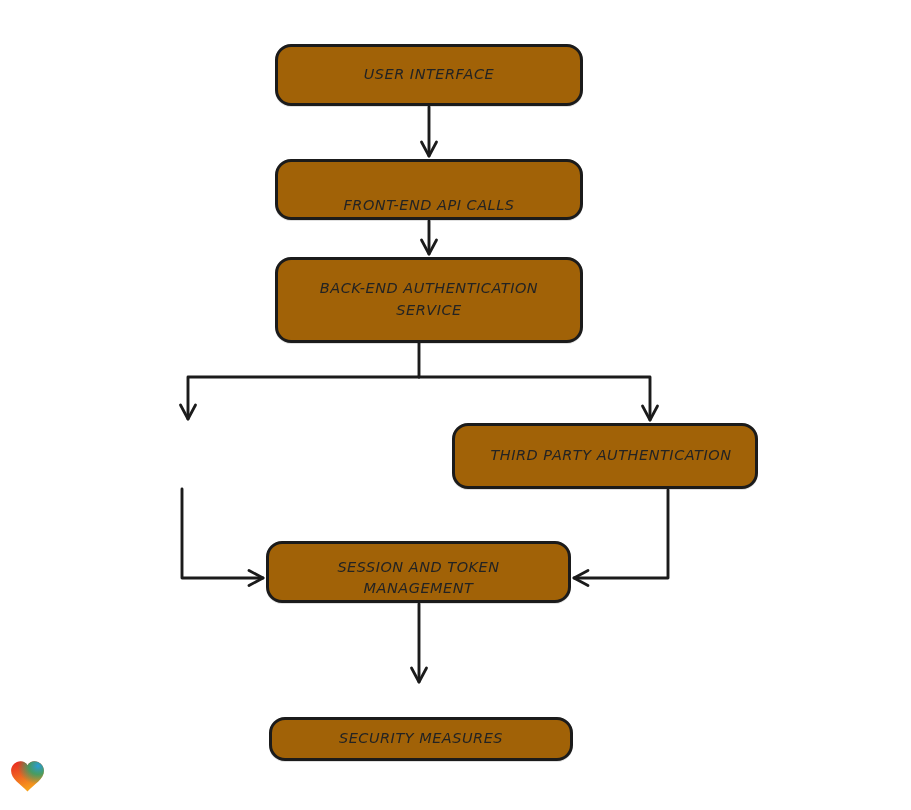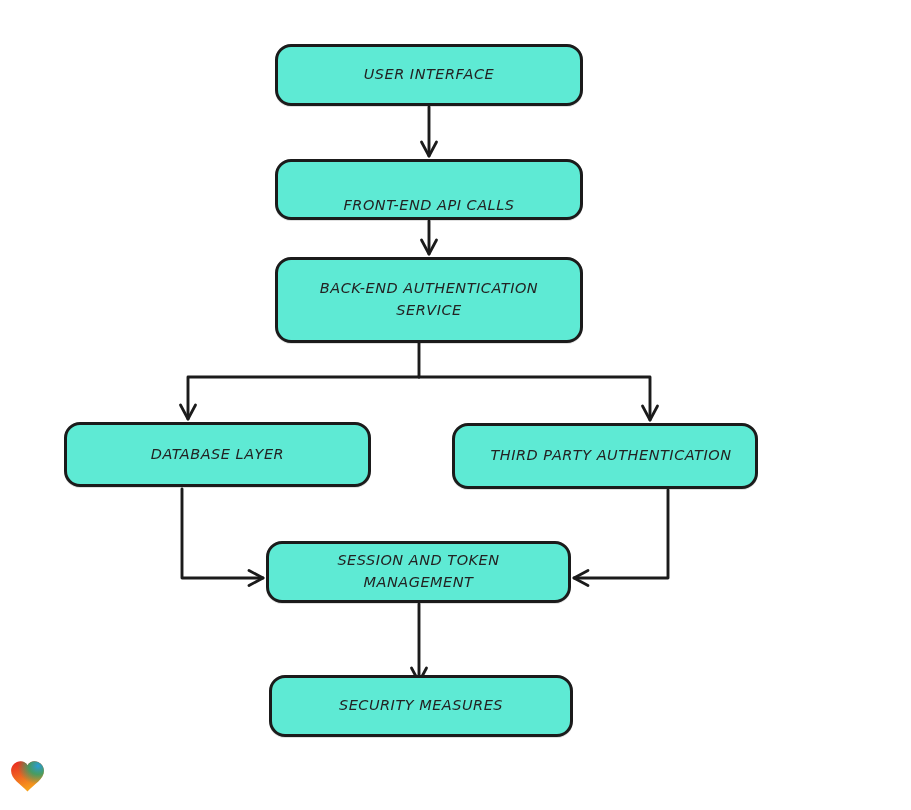--- a/index.html
+++ b/index.html
@@ -13,43 +13,43 @@
     position: relative;
     width: 911px; height: 810px;
     background: #ffffff;
   }
   .edge-layer {
     position: absolute; left: 0; top: 0;
     width: 911px; height: 810px;
   }
   .node {
     position: absolute;
-    background: #5eead4;
+    background: #a16207;
     border: 3.5px solid #1b1b1b;
     border-radius: 16px;
     display: flex; align-items: center; justify-content: center;
     text-align: center;
     box-shadow: 0 1px 0 rgba(0,0,0,0.12);
   }
   .node .label {
     font-size: 14.5px;
     font-style: italic;
     font-weight: 500;
     letter-spacing: 0.5px;
     color: #232323;
     line-height: 1.5;
   }
   
   .n1 { left: 275px; top:  44px; width: 308px; height: 62px; }
   .n2 { left: 275px; top: 159px; width: 308px; height: 61px; align-items: flex-end; }
   .n3 { left: 275px; top: 257px; width: 308px; height: 86px; }
   .n4 { left:  64px; top: 422px; width: 307px; height: 65px; }
   .n5 { left: 452px; top: 423px; width: 306px; height: 66px; padding-left: 12px; }
-  .n6 { left: 266px; top: 541px; width: 305px; height: 62px; }
-  .n7 { left: 269px; top: 675px; width: 304px; height: 62px; }
+  .n6 { left: 266px; top: 541px; width: 305px; height: 62px; align-items: flex-end; }
+  .n7 { left: 269px; top: 717px; width: 304px; height: 44px; }
   .n3 .label { max-width: 245px; }
   .n6 .label { max-width: 205px; }
   .logo {
     position: absolute;
     left: 10px; top: 759px;
     width: 35px; height: 35px;
   }
 </style>
 </head>
 <body>
@@ -79,23 +79,20 @@
   </div>
 
   <div class="node n2">
     <span class="label">FRONT-END API CALLS</span>
   </div>
 
   <div class="node n3">
     <span class="label">BACK-END AUTHENTICATION SERVICE</span>
   </div>
 
-  <div class="node n4">
-    <span class="label">DATABASE LAYER</span>
-  </div>
 
   <div class="node n5">
     <span class="label">THIRD PARTY AUTHENTICATION</span>
   </div>
 
   <div class="node n6">
     <span class="label">SESSION AND TOKEN MANAGEMENT</span>
   </div>
 
   <div class="node n7">

